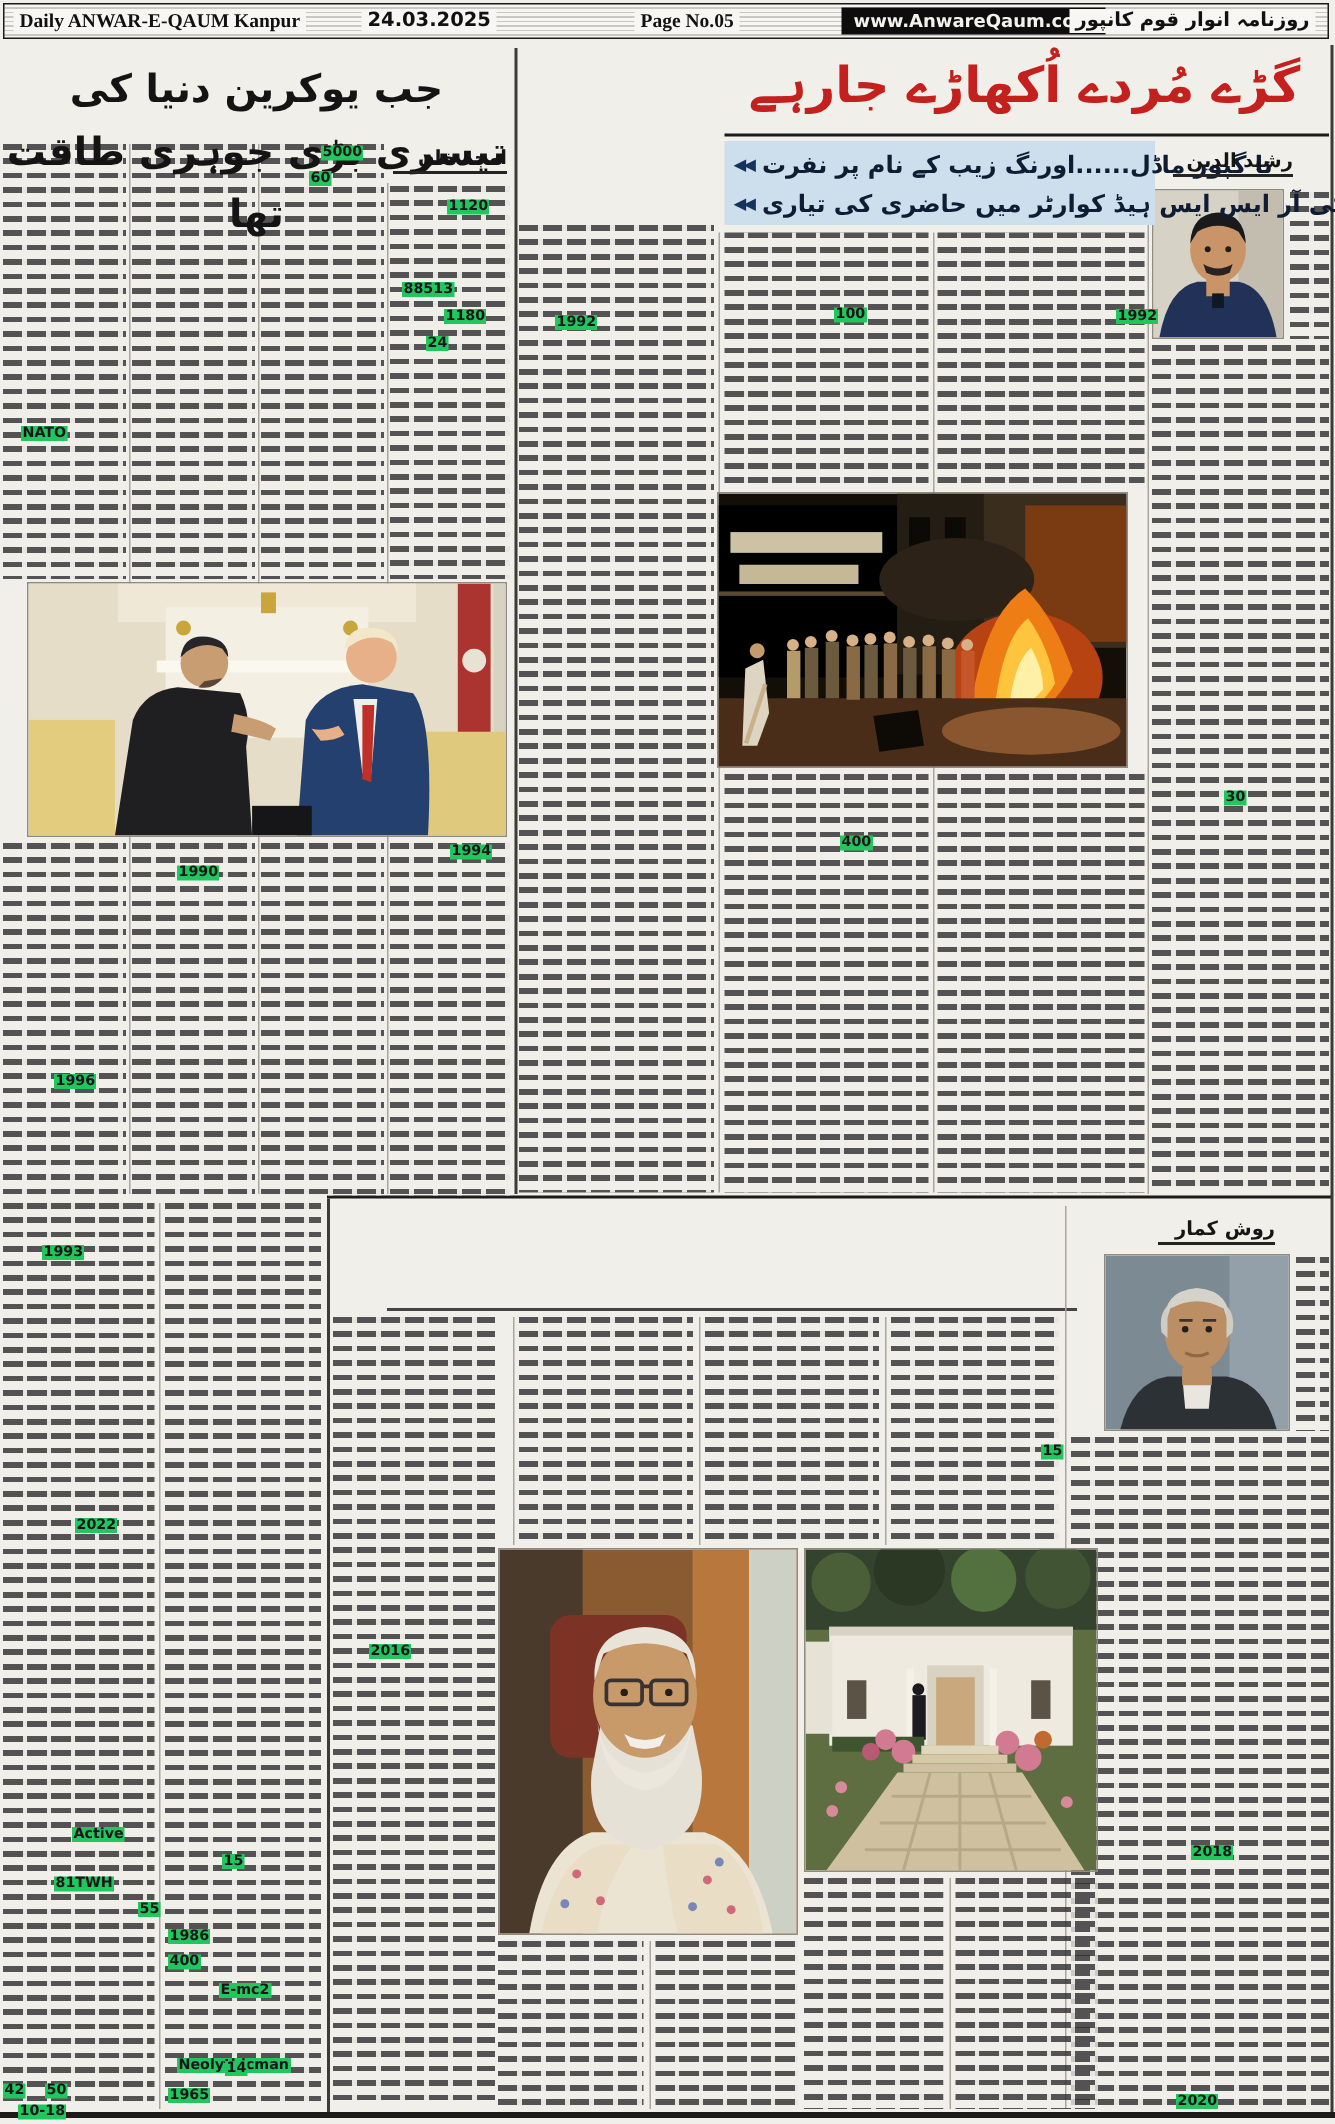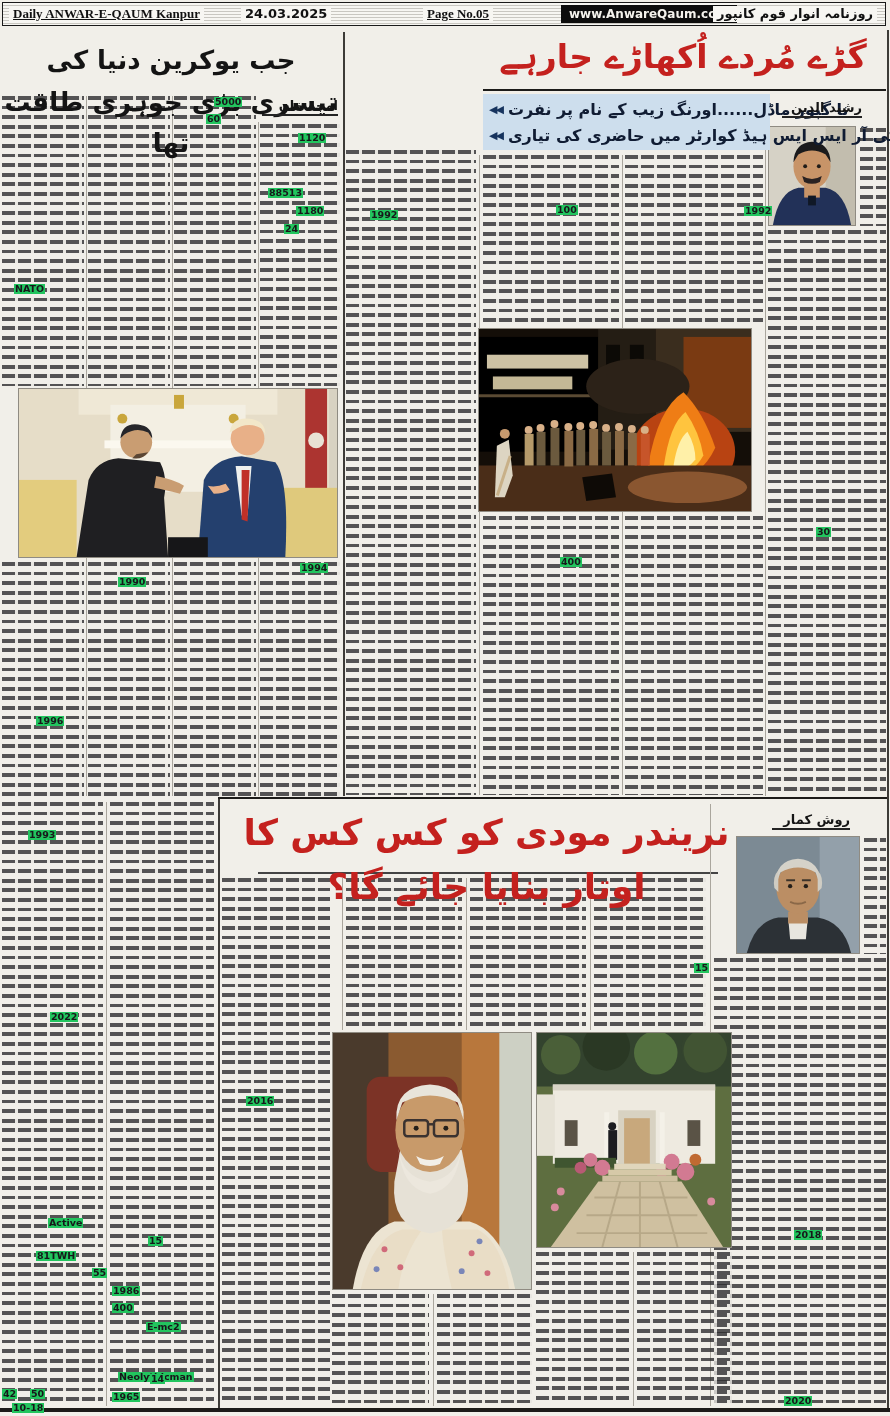--- a/index.html
+++ b/index.html
@@ -3,21 +3,21 @@
 <meta charset="utf-8">
 <style>
   html,body{margin:0;padding:0;background:#d8d6d0;}
   #page{position:relative;width:890px;height:1416px;margin:0 auto;background:#f1efe9;
         font-family:"DejaVu Sans",sans-serif;overflow:hidden;}
   
   #hdr{position:absolute;left:2px;top:2px;width:884px;height:24px;border:1px solid #1a1a1a;
        background:repeating-linear-gradient(to bottom,#f7f6f2 0 2px,#c9c7c1 2px 3px);box-sizing:border-box;}
   #hdr .hitem{position:absolute;top:3px;background:#f7f6f2;padding:0 4px;font-weight:700;color:#111;
        font-size:13px;line-height:16px;white-space:nowrap;}
-  #hdr .serif{font-family:"Liberation Serif",serif;text-decoration:underline;}
+  #hdr .serif{font-family:"Liberation Serif",serif;}
   #hdr .webbox{background:#0d0d0d;color:#f4f2ec;font-size:12px;padding:1px 8px;top:2px;}
   #hdr .urdu{direction:rtl;font-size:13px;}
   
   .sim{position:absolute;opacity:.8;
     background:
       repeating-linear-gradient(to right, rgba(241,239,233,0) 0 13px, rgba(241,239,233,.95) 13px 16px),
       repeating-linear-gradient(to bottom, #2e2d2f 0 3.8px, rgba(0,0,0,0) 3.8px 9.6px);}
   .tok{position:absolute;z-index:6;font:700 9.5px "DejaVu Sans",sans-serif;color:#17171a;
        background:#22c55e;padding:0 1px;line-height:10px;}
   .vline{position:absolute;width:1px;background:#aaa69d;}
@@ -59,21 +59,20 @@
       <span class="arr">◀◀</span>
       <span class="stx">نا گپور ماڈل......اورنگ زیب کے نام پر نفرت</span>
     </div>
     <div class="subline">
       <span class="arr">◀◀</span>
       <span class="stx">مودی کی آر ایس ایس ہیڈ کوارٹر میں حاضری کی تیاری</span>
     </div>
   </div>
   <div class="byline" style="left:782px;top:100px;width:80px">رشید الدین</div>
 
-  <div class="headline red" style="left:238px;top:806px;width:497px;font-size:36px;text-align:center;line-height:1.5">نریندر مودی کو کس کس کا اوتار بنایا جائے گا؟</div>
   <div class="hline" style="left:258px;top:872px;width:460px;height:1.5px;background:#444"></div>
   <div class="byline" style="left:772px;top:812px;width:78px">روش کمار</div>
 
   <div class="hline" style="left:218px;top:797px;width:670px;height:2px"></div>
   <div class="hline" style="left:0;top:1408px;width:890px;height:4px"></div>
 
   <div class="vline" style="left:86px;top:96px;height:700px"></div>
   <div class="vline" style="left:172px;top:96px;height:700px"></div>
   <div class="vline" style="left:258px;top:122px;height:674px"></div>
   <div class="vline dark" style="left:343px;top:32px;height:764px"></div>

